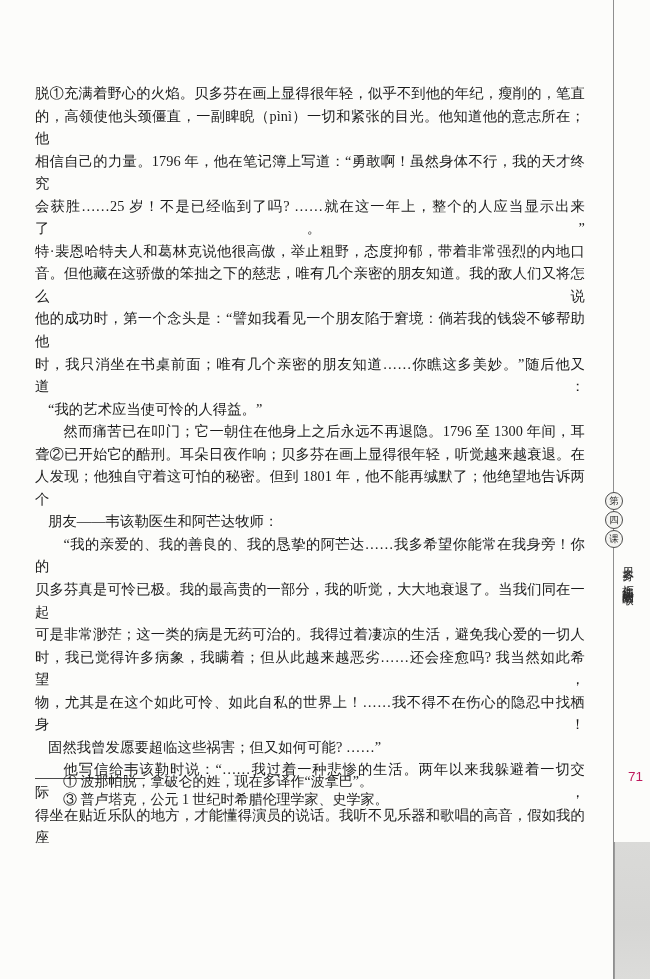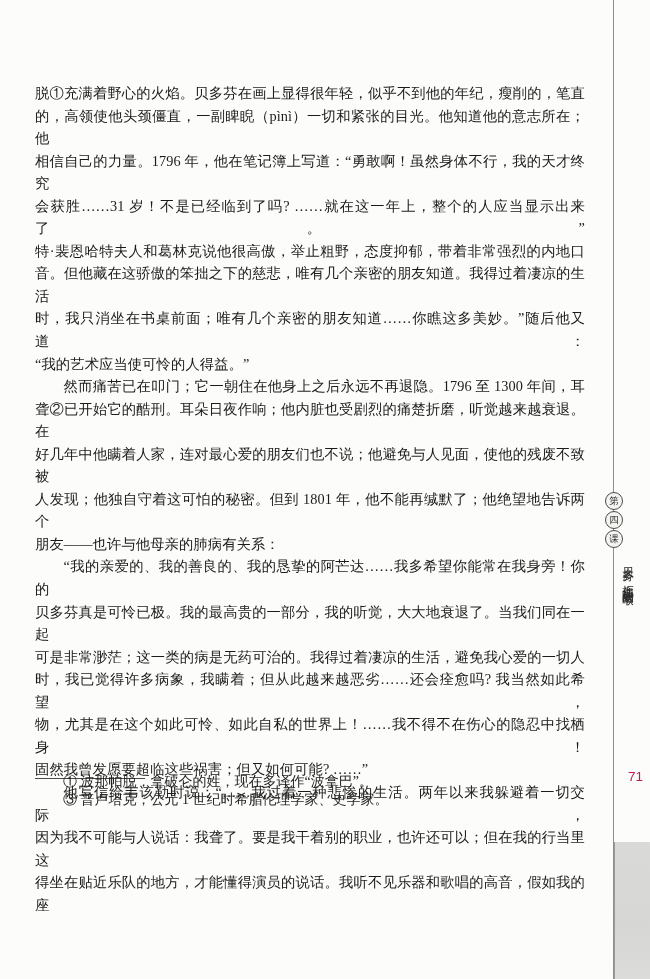--- a/index.html
+++ b/index.html
@@ -11,21 +11,21 @@
   }
   .page{position:absolute;inset:0;}
   
   .body-text{
     position:absolute;left:35px;top:82px;width:550px;
     font-size:14.3px;line-height:22.55px;
     letter-spacing:0.1px;
   }
   .bl{width:100%;}
   .bl.j{text-align:justify;text-align-last:justify;}
-  .bl.s{text-align:left;text-align-last:left;}
+  .bl.s{text-align:left;text-align-last:left;margin-left:13px;}
   .bl.i{text-indent:2em;}
   
   .fn-sep{
     position:absolute;left:35px;top:778px;width:110px;height:0;
     border-top:1px solid #4a4a4a;
   }
   
   .footnotes{
     position:absolute;left:35px;top:773px;width:552px;
     font-size:14px;line-height:17.6px;color:#222;
@@ -67,38 +67,37 @@
 </style>
 </head>
 <body>
 
 <div class="page">
 
   <div class="body-text">
     <div class="bl j">脱①充满着野心的火焰。贝多芬在画上显得很年轻，似乎不到他的年纪，瘦削的，笔直</div>
     <div class="bl j">的，高领使他头颈僵直，一副睥睨（pìnì）一切和紧张的目光。他知道他的意志所在；他</div>
     <div class="bl j">相信自己的力量。1796 年，他在笔记簿上写道：“勇敢啊！虽然身体不行，我的天才终究</div>
-    <div class="bl j">会获胜……31 岁！不是已经临到了吗? ……就在这一年上，整个的人应当显示出来了。”</div>
+    <div class="bl j">会获胜……25 岁！不是已经临到了吗? ……就在这一年上，整个的人应当显示出来了。”</div>
     <div class="bl j">特·裴恩哈特夫人和葛林克说他很高傲，举止粗野，态度抑郁，带着非常强烈的内地口</div>
-    <div class="bl j">音。但他藏在这骄傲的笨拙之下的慈悲，唯有几个亲密的朋友知道。我得过着凄凉的生活</div>
+    <div class="bl j">音。但他藏在这骄傲的笨拙之下的慈悲，唯有几个亲密的朋友知道。我的敌人们又将怎么说</div>
+    <div class="bl j">他的成功时，第一个念头是：“譬如我看见一个朋友陷于窘境：倘若我的钱袋不够帮助他</div>
     <div class="bl j">时，我只消坐在书桌前面；唯有几个亲密的朋友知道……你瞧这多美妙。”随后他又道：</div>
     <div class="bl s">“我的艺术应当使可怜的人得益。”</div>
     <div class="bl j i">然而痛苦已在叩门；它一朝住在他身上之后永远不再退隐。1796 至 1300 年间，耳</div>
-    <div class="bl j">聋②已开始它的酷刑。耳朵日夜作响；他内脏也受剧烈的痛楚折磨，听觉越来越衰退。在</div>
-    <div class="bl j">好几年中他瞒着人家，连对最心爱的朋友们也不说；他避免与人见面，使他的残废不致被</div>
+    <div class="bl j">聋②已开始它的酷刑。耳朵日夜作响；贝多芬在画上显得很年轻，听觉越来越衰退。在</div>
     <div class="bl j">人发现；他独自守着这可怕的秘密。但到 1801 年，他不能再缄默了；他绝望地告诉两个</div>
-    <div class="bl s">朋友——也许与他母亲的肺病有关系：</div>
+    <div class="bl s">朋友——韦该勒医生和阿芒达牧师：</div>
     <div class="bl j i">“我的亲爱的、我的善良的、我的恳挚的阿芒达……我多希望你能常在我身旁！你的</div>
     <div class="bl j">贝多芬真是可怜已极。我的最高贵的一部分，我的听觉，大大地衰退了。当我们同在一起</div>
     <div class="bl j">可是非常渺茫；这一类的病是无药可治的。我得过着凄凉的生活，避免我心爱的一切人</div>
     <div class="bl j">时，我已觉得许多病象，我瞒着；但从此越来越恶劣……还会痊愈吗? 我当然如此希望，</div>
     <div class="bl j">物，尤其是在这个如此可怜、如此自私的世界上！……我不得不在伤心的隐忍中找栖身！</div>
     <div class="bl s">固然我曾发愿要超临这些祸害；但又如何可能? ……”</div>
     <div class="bl j i">他写信给韦该勒时说：“……我过着一种悲惨的生活。两年以来我躲避着一切交际，</div>
-    <div class="bl j">因为我不可能与人说话：我聋了。要是我干着别的职业，也许还可以；但在我的行当里这</div>
     <div class="bl j">得坐在贴近乐队的地方，才能懂得演员的说话。我听不见乐器和歌唱的高音，假如我的座</div>
 
   </div>
 
   <div class="fn-sep"></div>
 
   <div class="footnotes">
     <p class="fn">① 波那帕脱，拿破仑的姓，现在多译作“波拿巴”。</p>
     <p class="fn">③ 普卢塔克，公元 1 世纪时希腊伦理学家、史学家。</p>
   </div>

